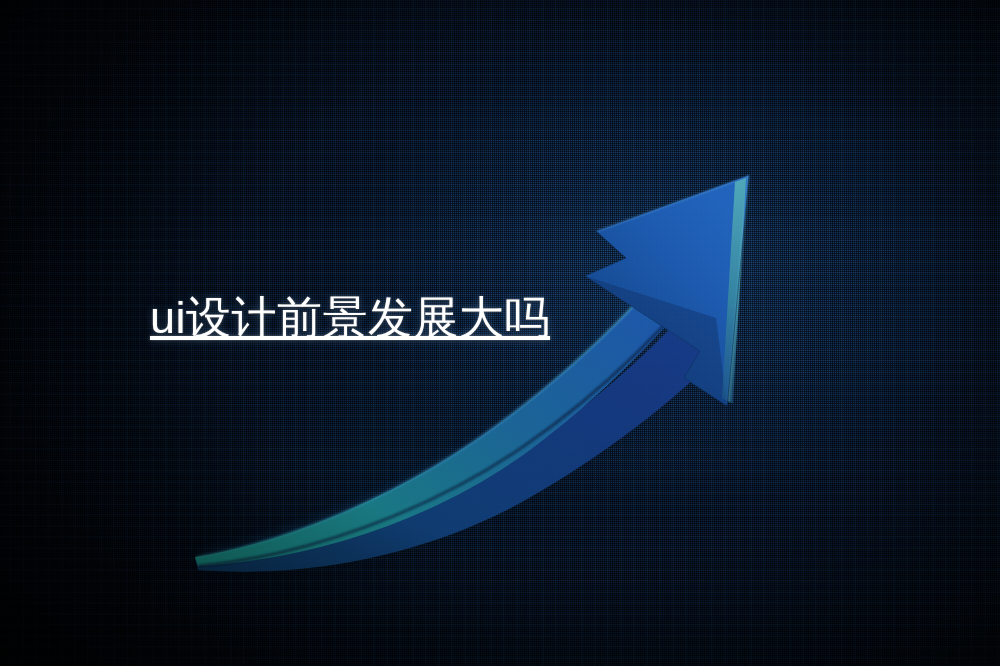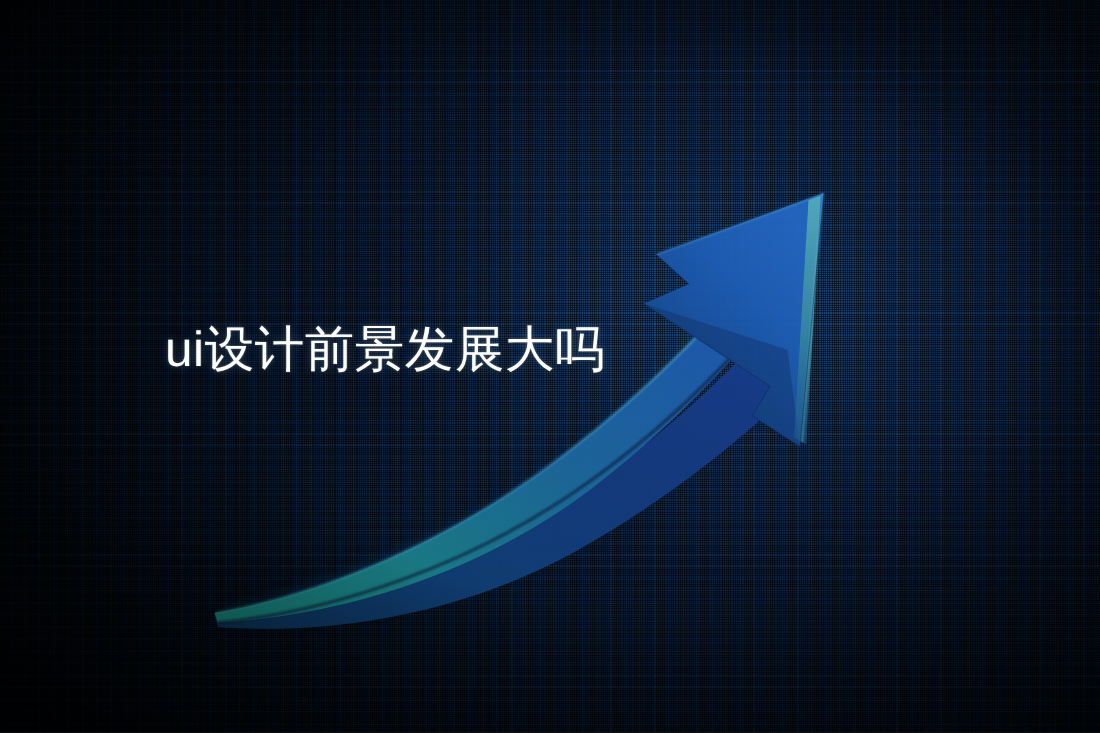--- a/index.html
+++ b/index.html
@@ -127,20 +127,21 @@
     font-family: "Liberation Sans", "DejaVu Sans", sans-serif;
     font-size: 45px;
     line-height: 1;
     letter-spacing: 0.5px;
     color: #ffffff;
     white-space: nowrap;
     text-shadow:
       0 0 2px rgba(255,255,255,0.35),
       0 0 9px rgba(130,190,255,0.30),
       0 1px 3px rgba(0,0,0,0.55);
+    text-decoration: underline;
   }
 </style>
 </head>
 <body>
 
 <div id="stage">
 
   <div class="bg-base"></div>
   <div class="bg-glow-2"></div>
   <div class="bg-glow-3"></div>

